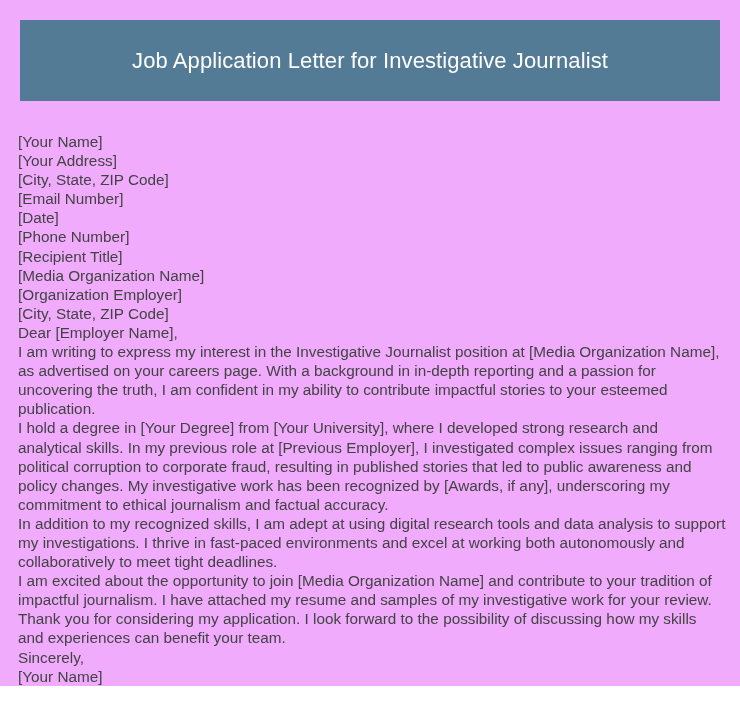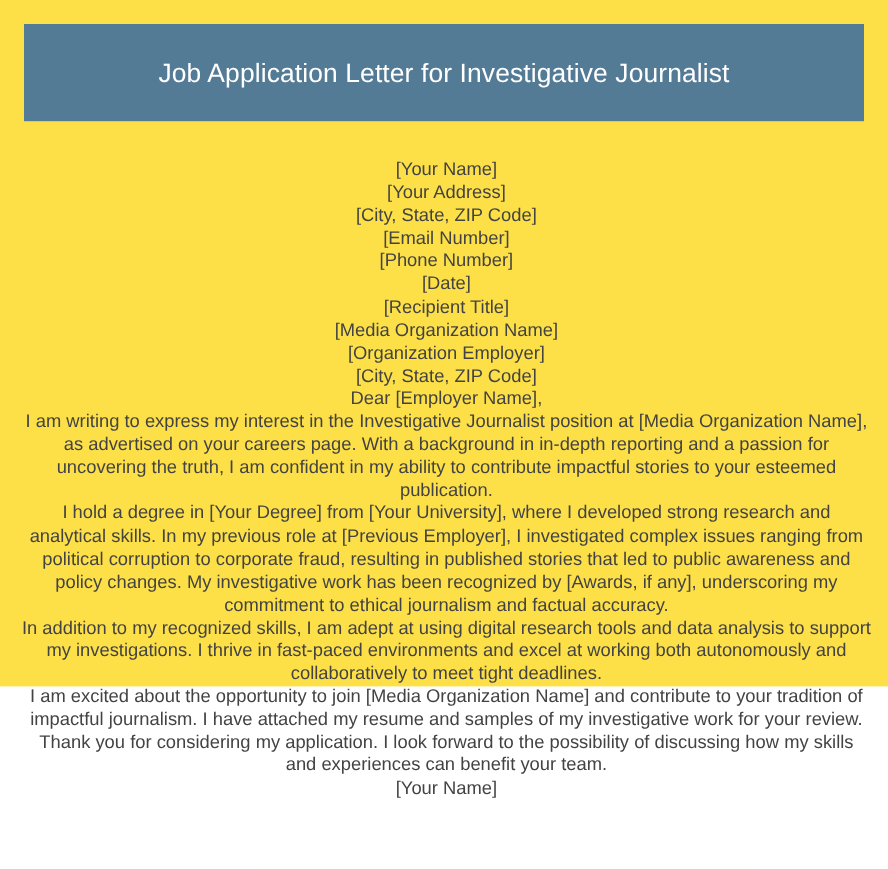--- a/index.html
+++ b/index.html
@@ -8,23 +8,23 @@
     background: #ffffff;
   }
   body {
     width: 740px;
     height: 724px;
     overflow: hidden;
     font-family: "Liberation Sans", sans-serif;
   }
   .page {
     width: 740px;
-    height: 572px;
+    height: 686px;
     position: relative;
-    background: #fde047;
+    background: #f0abfc;
   }
   .doc-header {
     position: absolute;
     left: 20px;
     top: 20px;
     width: 700px;
     height: 81px;
     background: #547b96;
     display: flex;
     align-items: center;
@@ -45,47 +45,48 @@
     position: absolute;
     left: 18px;
     top: 132px;
     width: 708px;
   }
   .letter-line {
     color: #434343;
     font-size: 15.3px;
     line-height: 19.1px;
     font-family: "Liberation Sans", sans-serif;
-    text-align: center;
+    text-align: left;
     margin: 0;
     padding: 0;
     word-wrap: break-word;
   }
 </style>
 </head>
 <body>
 
 <div class="page">
 
   <div class="doc-header">
     <div class="doc-title">Job Application Letter for Investigative Journalist</div>
   </div>
 
   <div class="letter-body">
       <p class="letter-line">[Your Name]</p>
       <p class="letter-line">[Your Address]</p>
       <p class="letter-line">[City, State, ZIP Code]</p>
       <p class="letter-line">[Email Number]</p>
+      <p class="letter-line">[Date]</p>
       <p class="letter-line">[Phone Number]</p>
-      <p class="letter-line">[Date]</p>
       <p class="letter-line">[Recipient Title]</p>
       <p class="letter-line">[Media Organization Name]</p>
       <p class="letter-line">[Organization Employer]</p>
       <p class="letter-line">[City, State, ZIP Code]</p>
       <p class="letter-line">Dear [Employer Name],</p>
       <p class="letter-line">I am writing to express my interest in the Investigative Journalist position at [Media Organization Name], as advertised on your careers page. With a background in in-depth reporting and a passion for uncovering the truth, I am confident in my ability to contribute impactful stories to your esteemed publication.</p>
       <p class="letter-line">I hold a degree in [Your Degree] from [Your University], where I developed strong research and analytical skills. In my previous role at [Previous Employer], I investigated complex issues ranging from political corruption to corporate fraud, resulting in published stories that led to public awareness and policy changes. My investigative work has been recognized by [Awards, if any], underscoring my commitment to ethical journalism and factual accuracy.</p>
       <p class="letter-line">In addition to my recognized skills, I am adept at using digital research tools and data analysis to support my investigations. I thrive in fast-paced environments and excel at working both autonomously and collaboratively to meet tight deadlines.</p>
       <p class="letter-line">I am excited about the opportunity to join [Media Organization Name] and contribute to your tradition of impactful journalism. I have attached my resume and samples of my investigative work for your review. Thank you for considering my application. I look forward to the possibility of discussing how my skills and experiences can benefit your team.</p>
+      <p class="letter-line">Sincerely,</p>
       <p class="letter-line">[Your Name]</p>
     </div>
 
 </div>
 
 </body></html>

